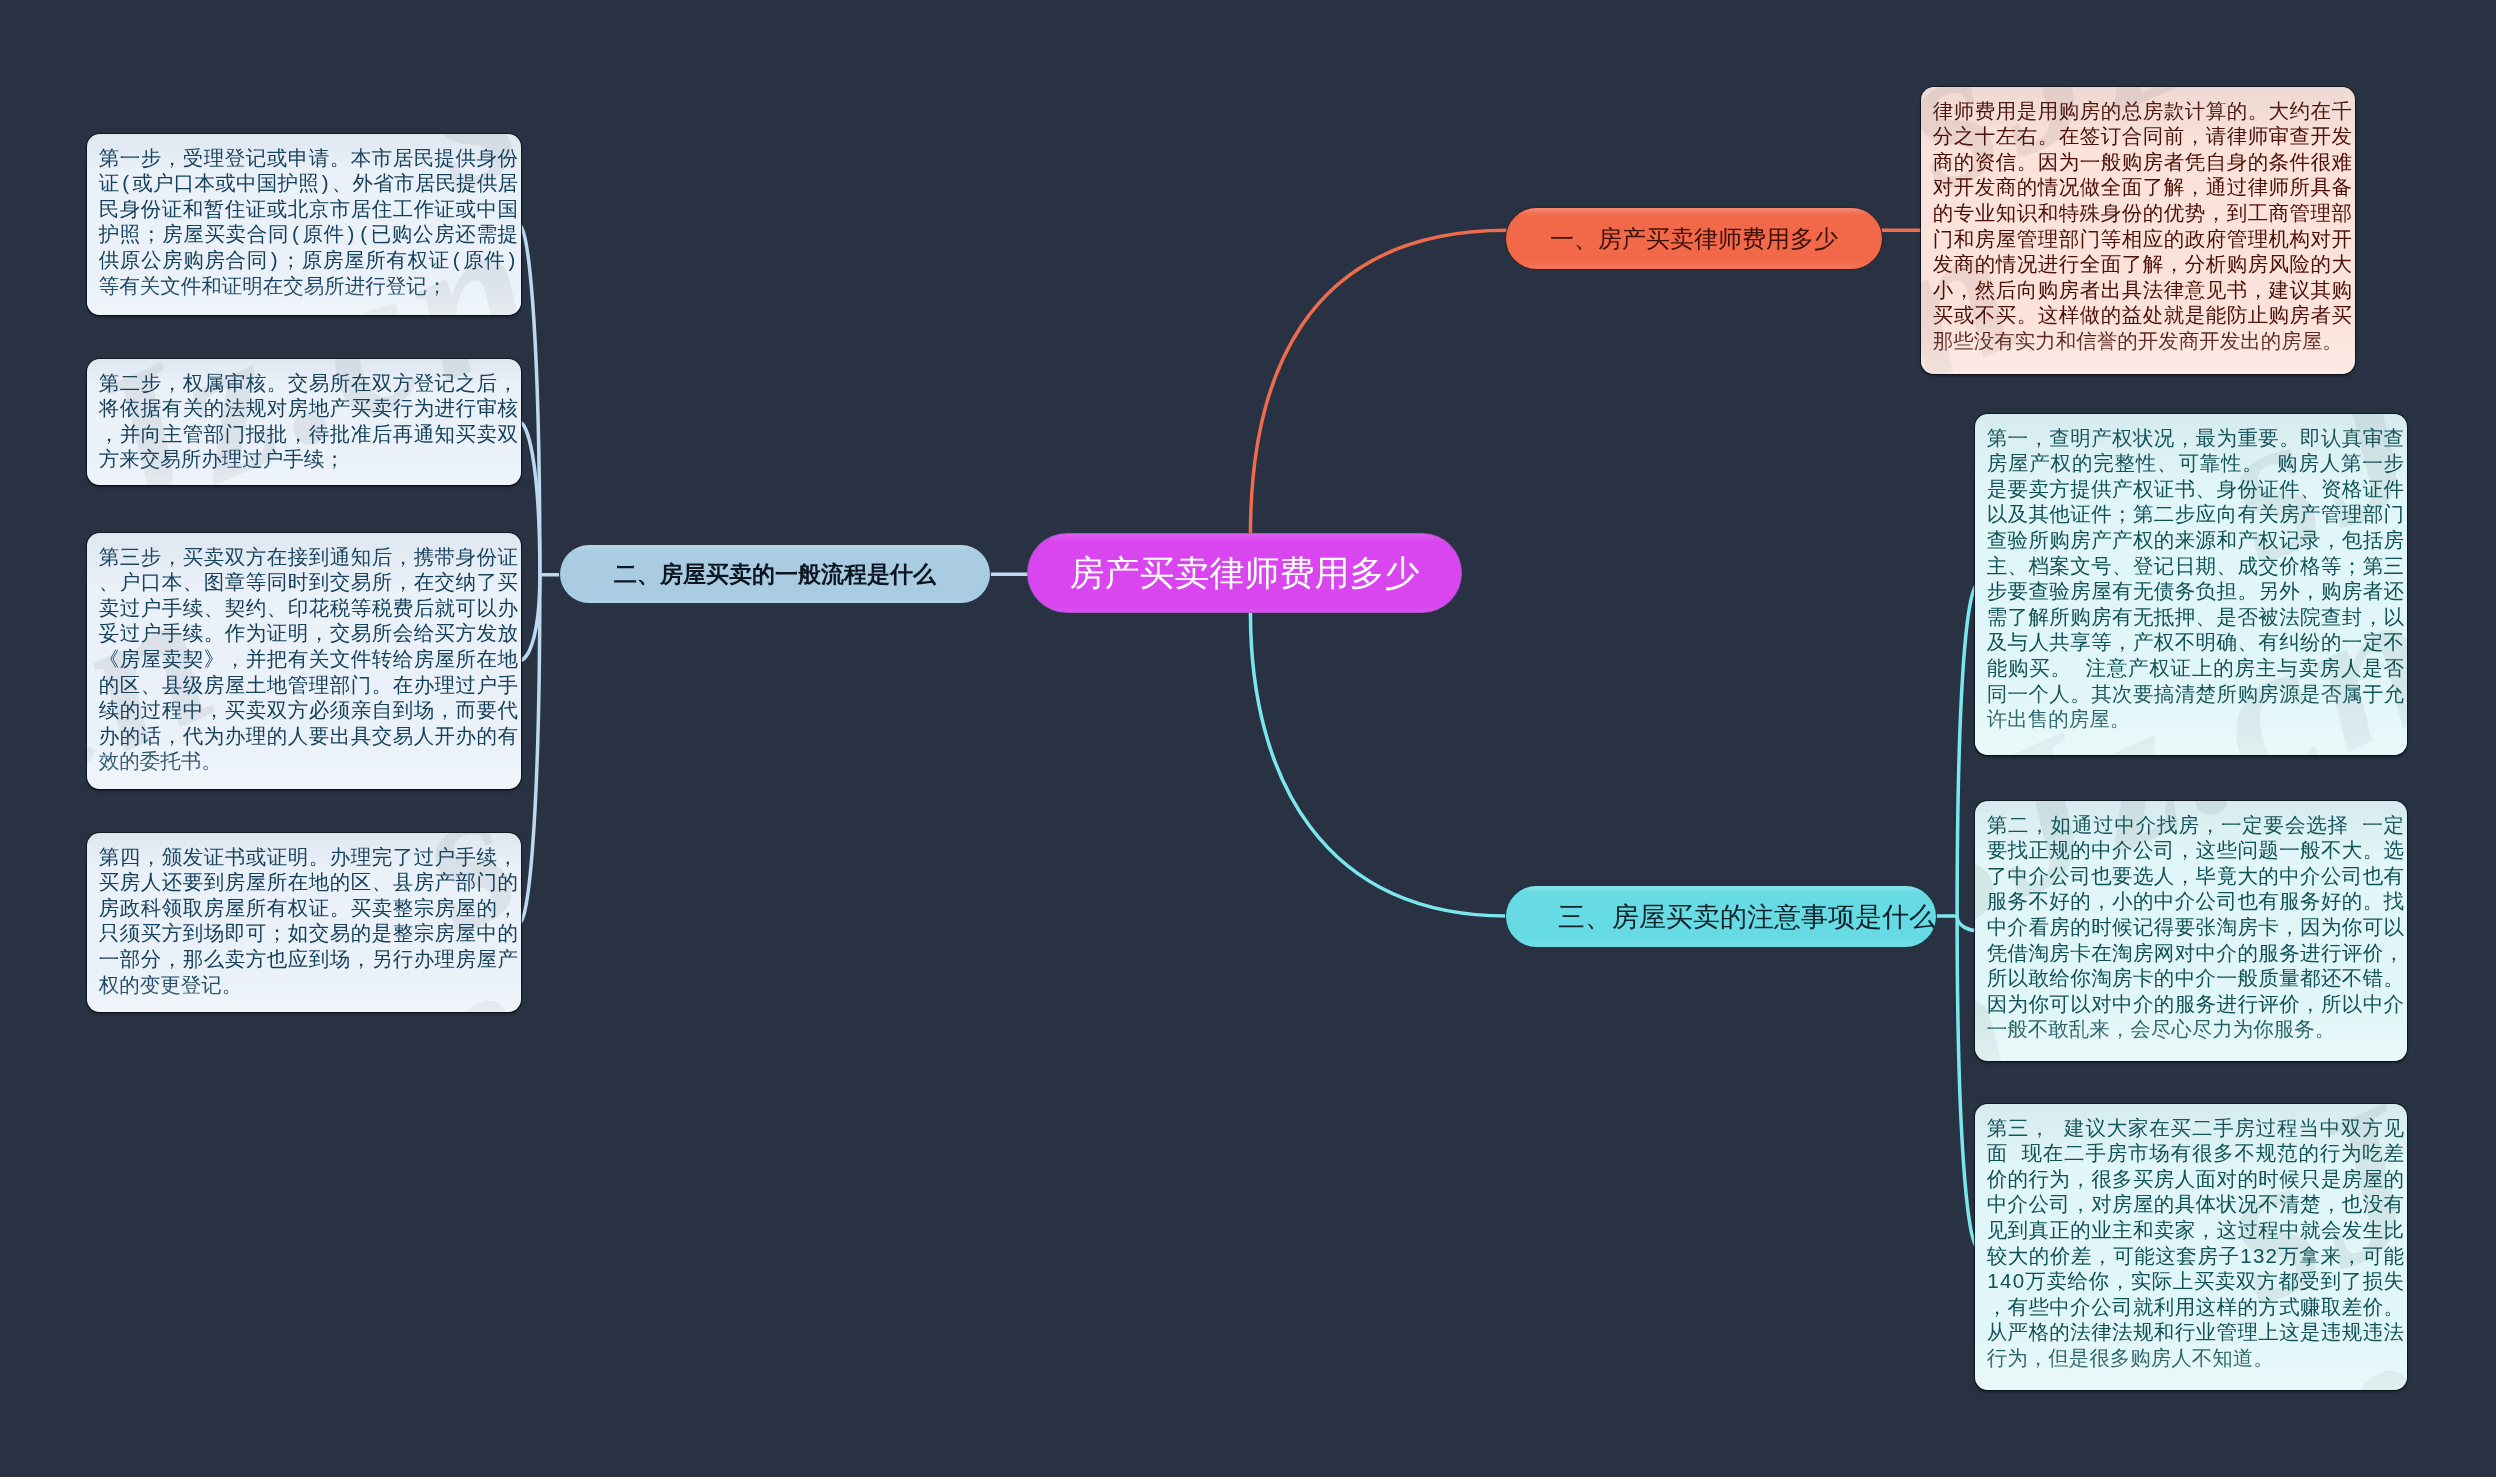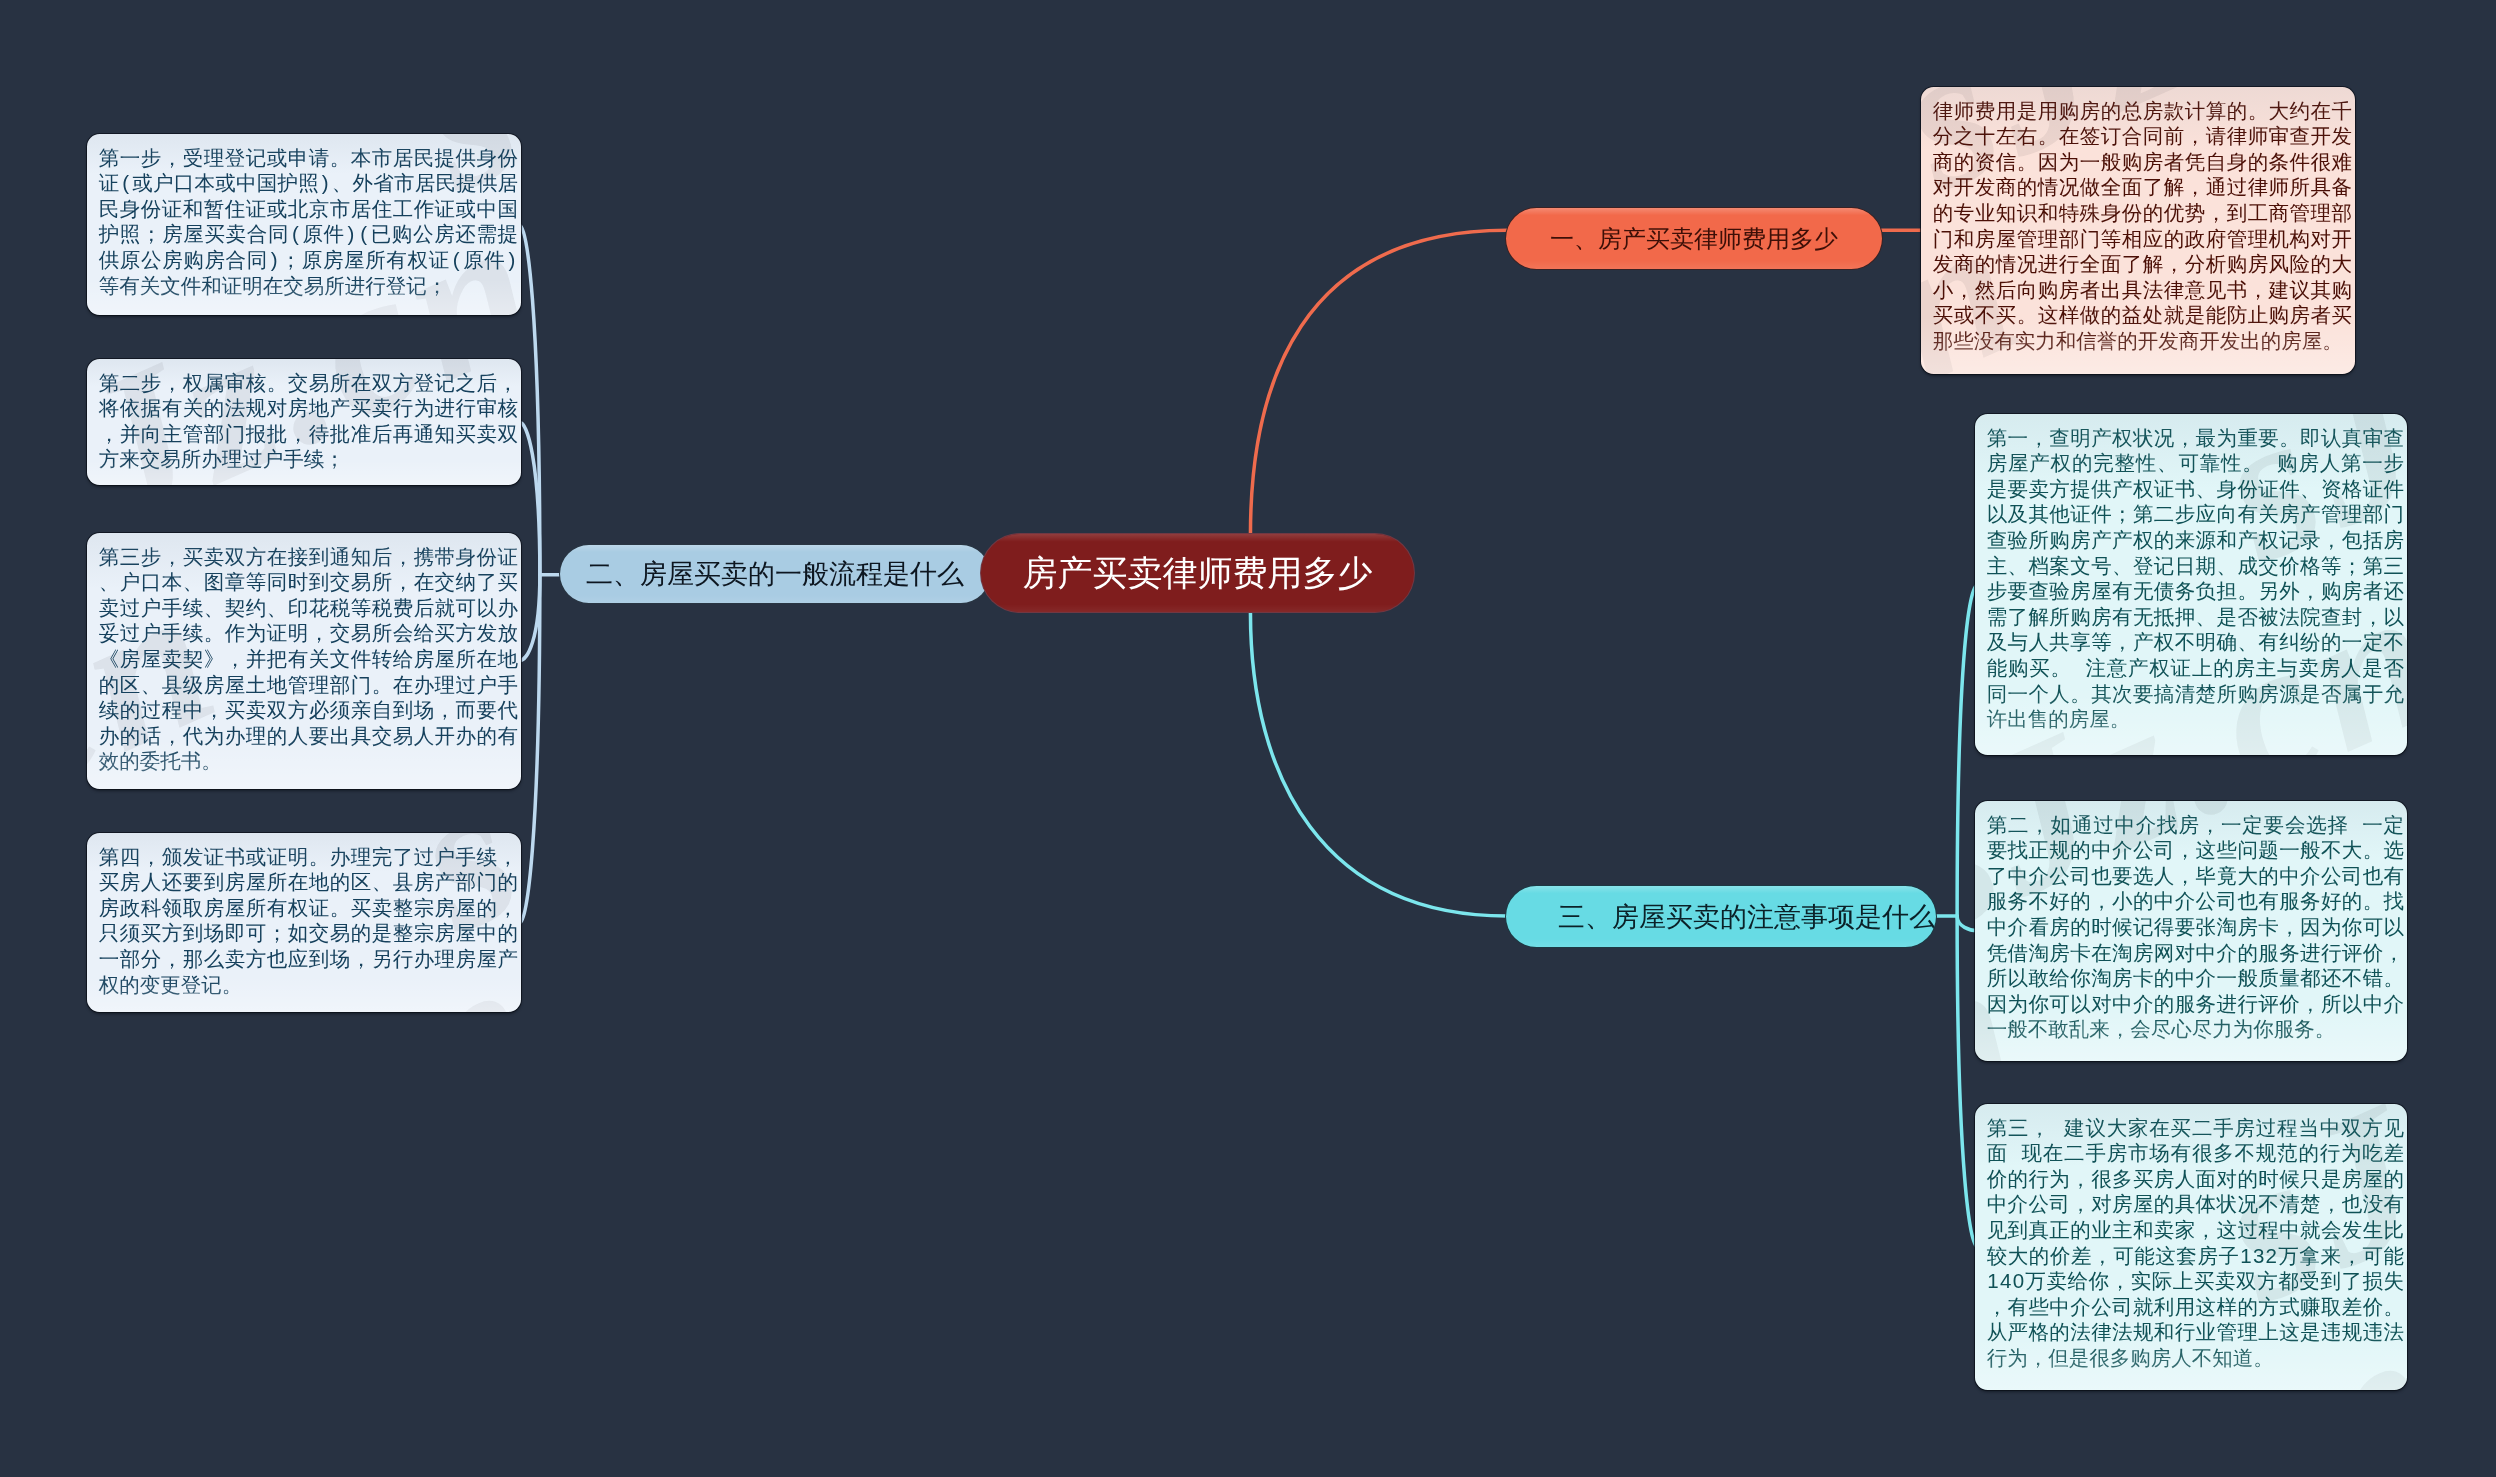--- a/index.html
+++ b/index.html
@@ -57,21 +57,21 @@
                            rgba(255,255,255,0.00) 86%,
                            rgba(255,255,255,0.08) 100%);}
   .pill .lbl{display:block;position:relative;z-index:1;}
   #pill-root{font-size:35px;border-color:rgba(90,110,140,0.35);}
   #pill-root::before{background:linear-gradient(180deg,
                       rgba(255,255,255,0.14) 0%,
                       rgba(255,255,255,0.00) 10%,
                       rgba(255,255,255,0.00) 90%,
                       rgba(255,255,255,0.05) 100%);}
   #pill-branch-1{font-size:24px;margin-top:8px;}
-  #pill-branch-2{font-size:27px;}
+  #pill-branch-2{font-size:23px;font-weight:bold;}
   #pill-branch-3{font-size:27px;}
 </style>
 </head>
 <body style="background: rgb(40, 50, 66);">
 
 <div id="stage" style="background: rgb(40, 50, 66);">
 
   <svg id="links" viewBox="0 0 2560 1515" width="2497" height="1478">
     <g fill="none" stroke-linecap="round" stroke-width="3.6">
 
@@ -161,18 +161,18 @@
   <div class="pill" id="pill-branch-2" style="left: 559px; top: 544px; width: 432px; height: 60px; background: rgb(169, 204, 227); color: rgb(13, 22, 32);">
       <span class="lbl">二、房屋买卖的一般流程是什么</span>
     </div>
   <div class="pill" id="pill-branch-1" style="left: 1505px; top: 199px; width: 378px; height: 63px; background: rgb(242, 105, 74); color: rgb(61, 15, 7);">
       <span class="lbl">一、房产买卖律师费用多少</span>
     </div>
   <div class="pill" id="pill-branch-3" style="left: 1505px; top: 885px; width: 432px; height: 63px; background: rgb(103, 219, 228); color: rgb(11, 33, 40); justify-content: flex-end;">
       <span class="lbl">三、房屋买卖的注意事项是什么</span>
     </div>
 
-  <div class="pill" id="pill-root" style="left: 980px; top: 533px; width: 435px; height: 80px; background: #7f1d1d; color: rgb(255, 255, 255); justify-content: center;">
+  <div class="pill" id="pill-root" style="left: 1027px; top: 533px; width: 435px; height: 80px; background: #d946ef; color: rgb(255, 255, 255); justify-content: center;">
       <span class="lbl">房产买卖律师费用多少</span>
     </div>
 
 </div>
 
 
 </body></html>

